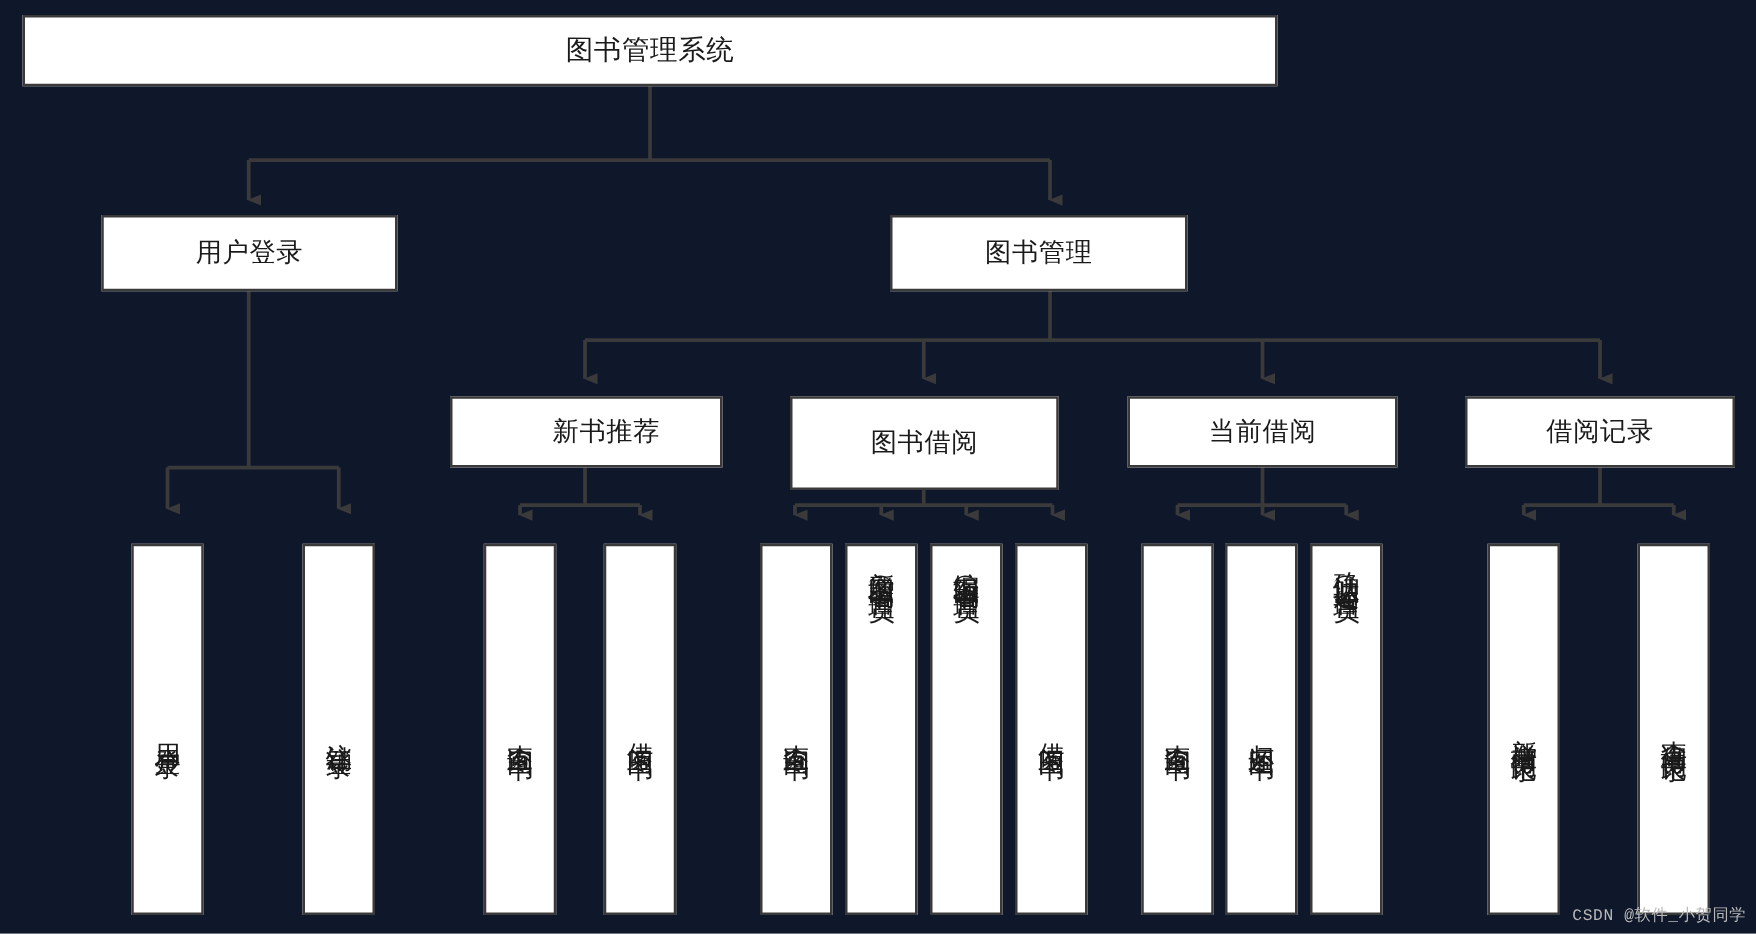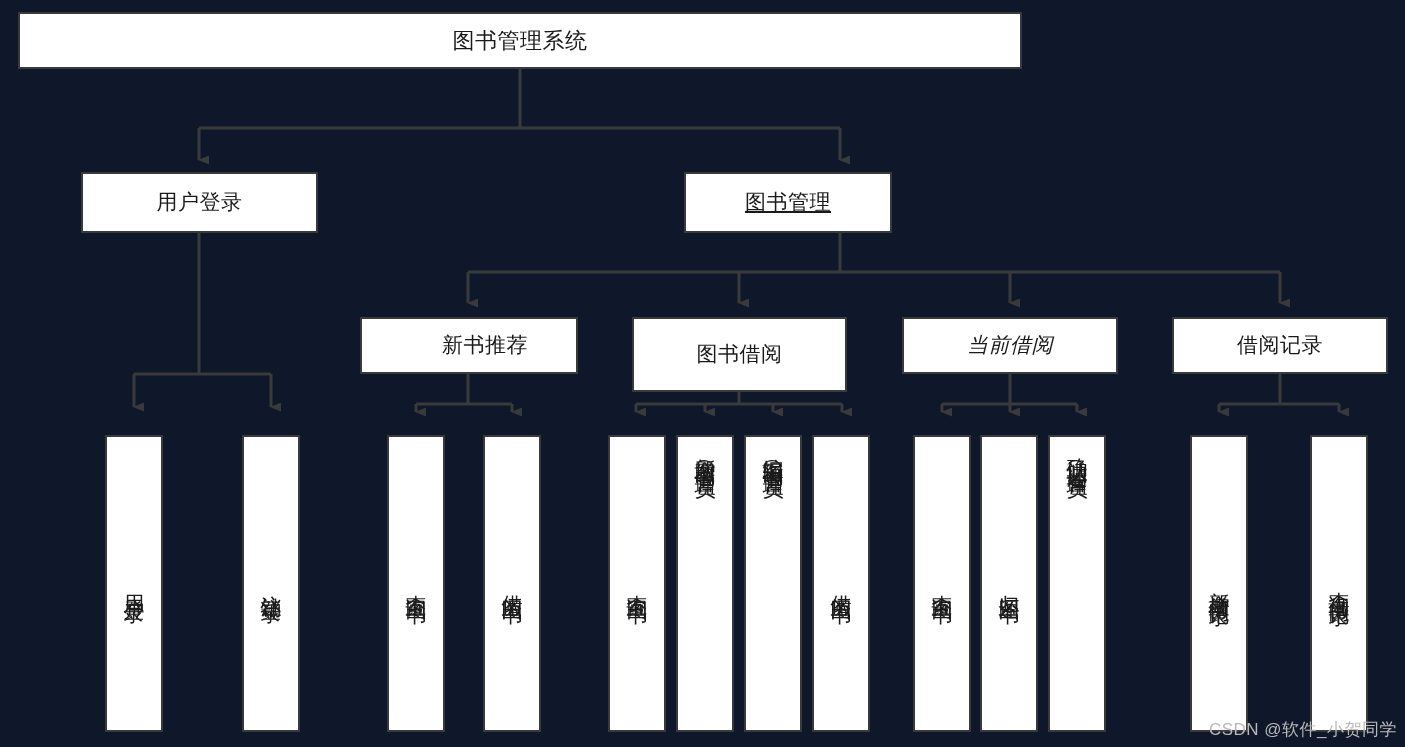--- a/index.html
+++ b/index.html
@@ -67,24 +67,24 @@
     align-items: flex-start;
   }
   .node.vertical.anchor-mid {
     align-items: center;
     padding-top: 0;
   }
   #watermark {
     position: absolute;
     right: 8px;
     bottom: 6px;
-    font-size: 17px;
+    font-size: 13px;
     color: #b9b9b9;
     white-space: nowrap;
-    font-family: Liberation Sans, sans-serif;
+    font-family: Liberation Mono, monospace;
     letter-spacing: 0.5px;
   }
 </style>
 </head>
 <body>
 
 <div id="diagram-canvas">
 
   <svg id="edge-layer" viewBox="0 0 1405 747" width="1405" height="747" xmlns="http://www.w3.org/2000/svg">
     <defs>
@@ -149,33 +149,33 @@
   </svg>
 
   <div class="node horizontal root" style="left:18px; top:12px; width:1004px; height:57px;">
     <span class="node-label">图书管理系统</span>
   </div>
 
   <div class="node horizontal" style="left:81px; top:172px; width:237px; height:61px;">
     <span class="node-label">用户登录</span>
   </div>
 
-  <div class="node horizontal" style="left:684px; top:172px; width:208px; height:61px;text-decoration:underline;">
+  <div class="node horizontal" style="left:712px; top:172px; width:238px; height:61px;">
     <span class="node-label">图书管理</span>
   </div>
 
   <div class="node horizontal" style="left:360px; top:317px; width:218px; height:57px;padding-left:32px;">
     <span class="node-label">新书推荐</span>
   </div>
 
   <div class="node horizontal" style="left:632px; top:317px; width:215px; height:75px;">
     <span class="node-label">图书借阅</span>
   </div>
 
-  <div class="node horizontal" style="left:902px; top:317px; width:216px; height:57px;font-style:italic;">
+  <div class="node horizontal" style="left:902px; top:317px; width:216px; height:57px;">
     <span class="node-label">当前借阅</span>
   </div>
 
   <div class="node horizontal" style="left:1172px; top:317px; width:216px; height:57px;align-items:center;">
     <span class="node-label">借阅记录</span>
   </div>
 
   <div class="node vertical anchor-mid" style="left:105px; top:435px; width:58px; height:297px;">
     <span class="node-label">用户登录</span>
   </div>

